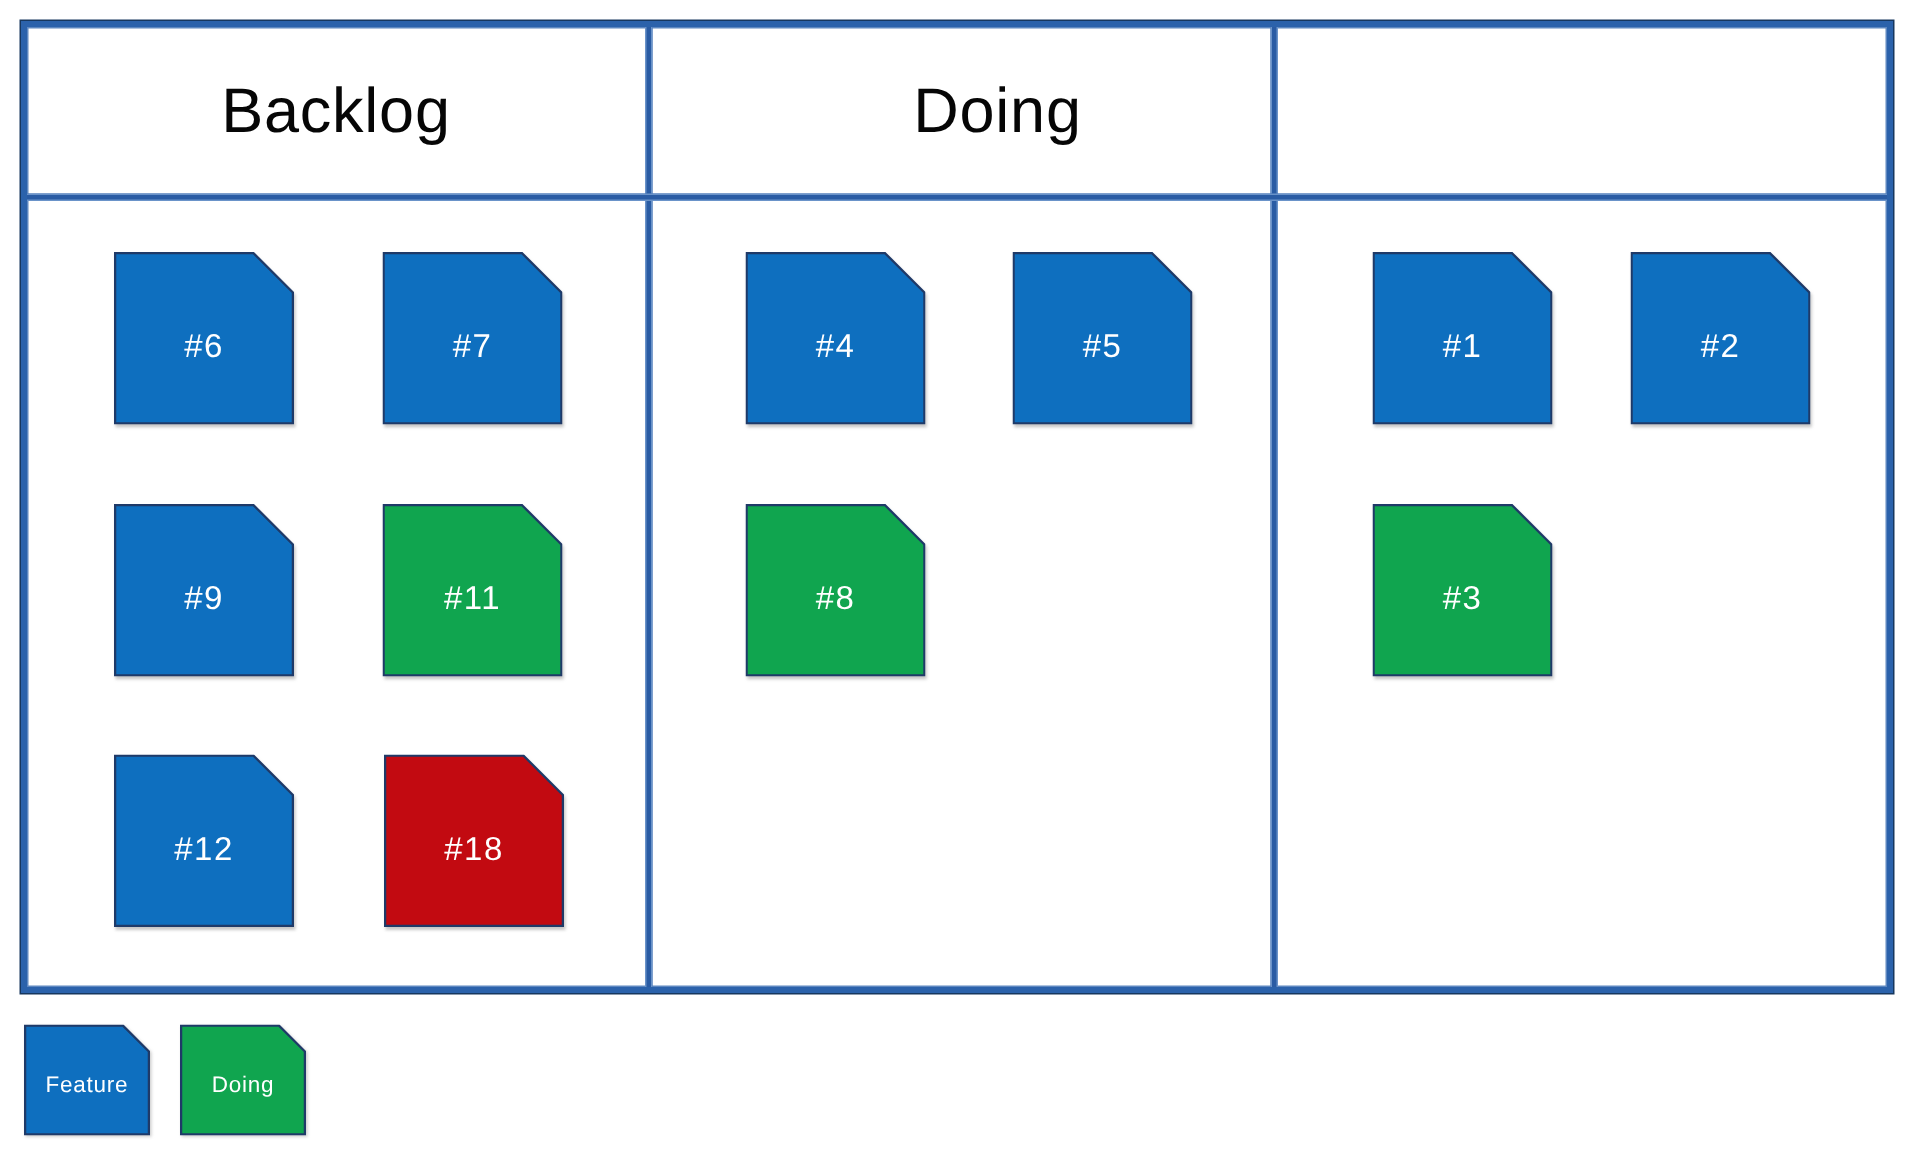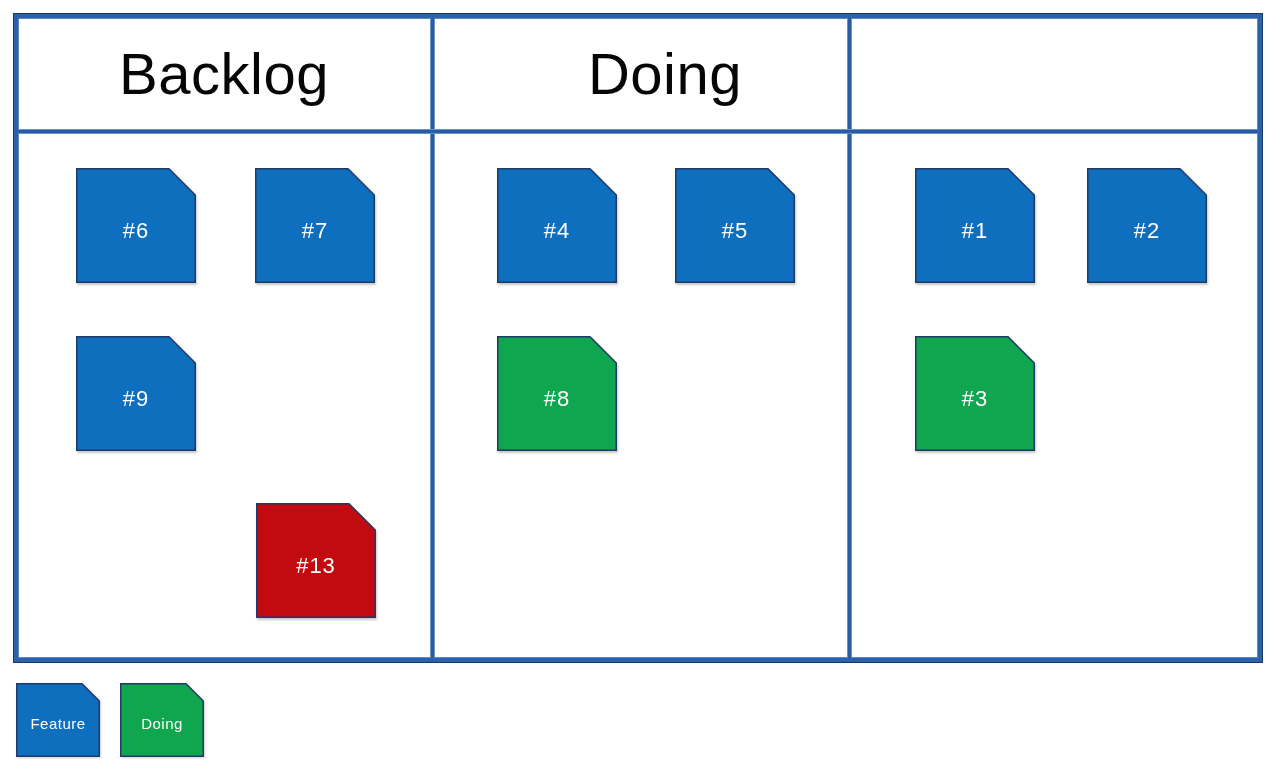--- a/index.html
+++ b/index.html
@@ -26,21 +26,21 @@
     border-left:1px solid #6a93c9;border-right:1px solid #6a93c9;
   }
   .hline{
     position:absolute;left:0;right:0;height:3px;
     background:#2a5ca4;
     border-top:1px solid #6a93c9;border-bottom:1px solid #6a93c9;
   }
   .col-header{
     position:absolute;top:0;height:111px;
     display:flex;align-items:center;justify-content:center;
-    font-size:58px;color:#060606;letter-spacing:0.5px;
+    font-size:42px;color:#060606;letter-spacing:0.5px;
   }
   
   .card{position:absolute;width:120px;height:115px;}
   .card svg{position:absolute;inset:0;width:100%;height:100%;
     filter:drop-shadow(1px 2px 1px rgba(130,130,130,0.45));}
   .card polygon{stroke:var(--c-card_border);stroke-width:1.5;fill:#999;}
   .card[data-type="feature"] polygon{fill:var(--c-feature);}
   .card[data-type="chore"]  polygon{fill:var(--c-chore);}
   .card[data-type="bug"]    polygon{fill:var(--c-bug);}
   .card-label{
@@ -91,25 +91,37 @@
         <polygon points="0.75,0.75 93,0.75 119.25,27 119.25,114.25 0.75,114.25"></polygon>
       </svg>
     <span class="card-label">#7</span>
   </div>
   <div class="card" style="left:76px;top:336px" data-type="feature">
     <svg viewBox="0 0 120 115">
         <polygon points="0.75,0.75 93,0.75 119.25,27 119.25,114.25 0.75,114.25"></polygon>
       </svg>
     <span class="card-label">#9</span>
   </div>
+  <div class="card" style="left:255px;top:336px" data-type="chore">
+    <svg viewBox="0 0 120 115">
+        <polygon points="0.75,0.75 93,0.75 119.25,27 119.25,114.25 0.75,114.25"></polygon>
+      </svg>
+    <span class="card-label">#11</span>
+  </div>
+  <div class="card" style="left:76px;top:503px" data-type="feature">
+    <svg viewBox="0 0 120 115">
+        <polygon points="0.75,0.75 93,0.75 119.25,27 119.25,114.25 0.75,114.25"></polygon>
+      </svg>
+    <span class="card-label">#12</span>
+  </div>
   <div class="card" style="left:256px;top:503px" data-type="bug">
     <svg viewBox="0 0 120 115">
         <polygon points="0.75,0.75 93,0.75 119.25,27 119.25,114.25 0.75,114.25"></polygon>
       </svg>
-    <span class="card-label">#13</span>
+    <span class="card-label">#18</span>
   </div>
 
   <div class="card" style="left:497px;top:168px" data-type="feature">
     <svg viewBox="0 0 120 115">
         <polygon points="0.75,0.75 93,0.75 119.25,27 119.25,114.25 0.75,114.25"></polygon>
       </svg>
     <span class="card-label">#4</span>
   </div>
   <div class="card" style="left:675px;top:168px" data-type="feature">
     <svg viewBox="0 0 120 115">

